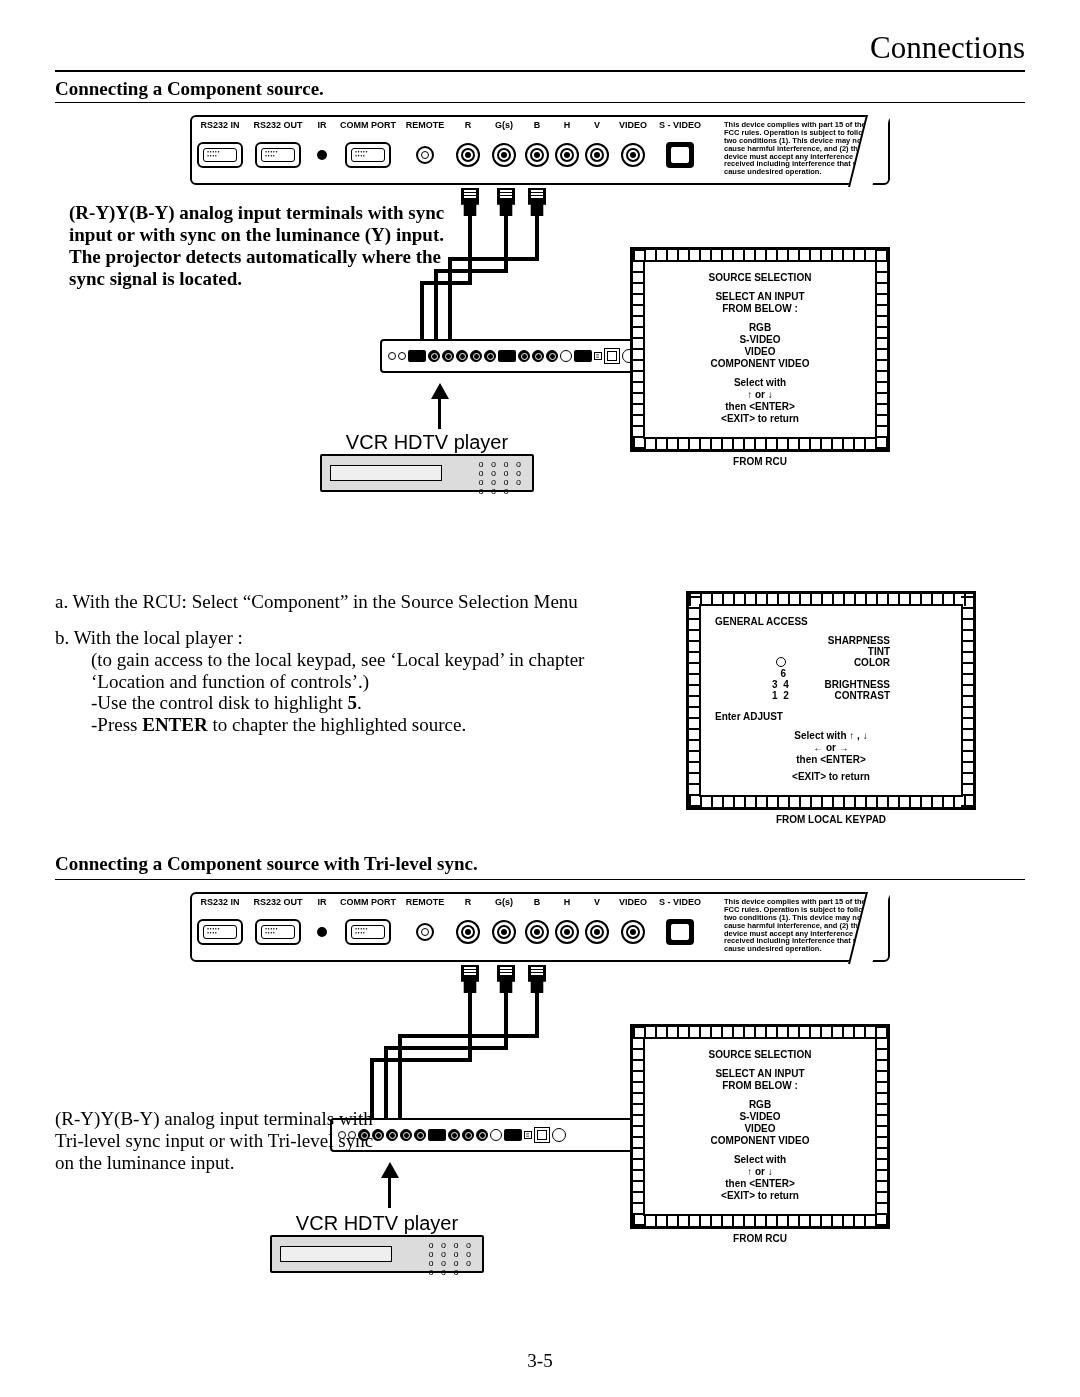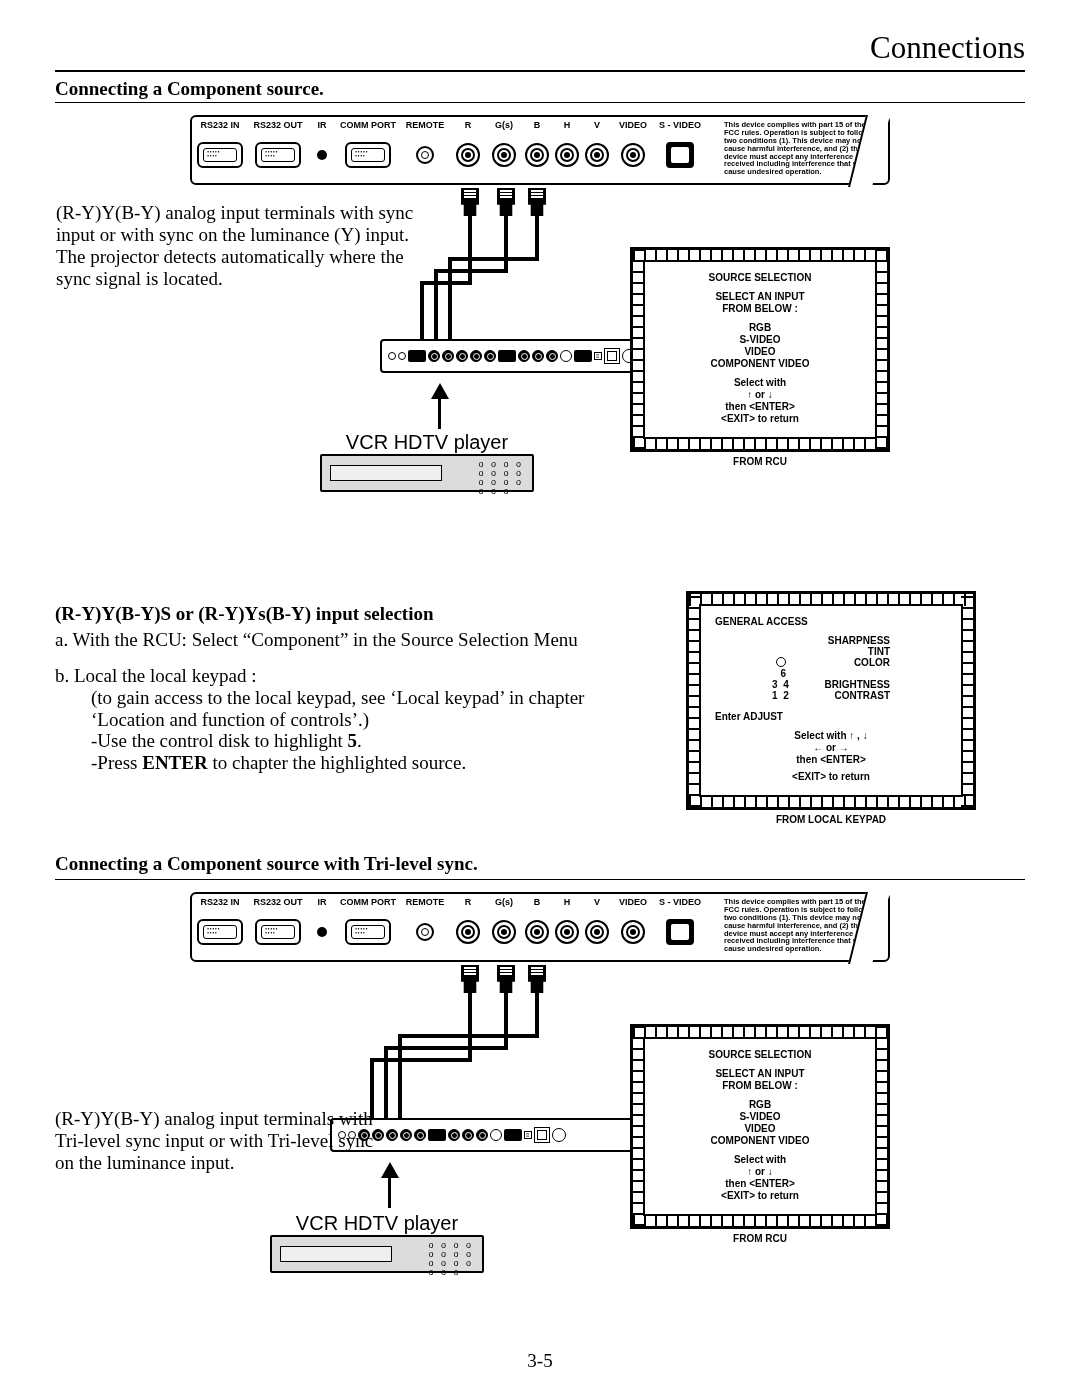--- a/index.html
+++ b/index.html
@@ -310,28 +310,27 @@
           <div class="sel-line"><span>Select with</span></div>
           <div class="line">↑ or ↓</div>
           <div class="line">then &lt;ENTER&gt;</div>
           <div class="line">&lt;EXIT&gt; to return</div>
         </div>
       </div>
       <div class="osd-caption">FROM RCU</div>
     </div>
   </div>
 
-  <div style="position:absolute; left:56px; top:202px; width:380px;" class="body-text">(R-Y)Y(B-Y) analog input terminals with sync input or with sync on the luminance (Y) input. The projector detects automatically where the sync signal is located.</div>
+  <div style="position:absolute; left:69px; top:202px; width:380px;font-weight:bold;" class="body-text">(R-Y)Y(B-Y) analog input terminals with sync input or with sync on the luminance (Y) input. The projector detects automatically where the sync signal is located.</div>
 
   <div style="height:38px;"></div>
   <div class="two-col">
     <div class="col-left">
-      <div class="subsection-title">(R-Y)Y(B-Y)S or (R-Y)Ys(B-Y) input selection</div>
       <div class="body-text">a. With the RCU: Select “Component” in the Source Selection Menu</div>
-      <div class="body-text" style="margin-top:14px;">b. Local the local keypad :</div>
+      <div class="body-text" style="margin-top:14px;">b. With the local player :</div>
       <div class="body-text indent">(to gain access to the local keypad, see ‘Local keypad’ in chapter ‘Location and function of controls’.)</div>
       <div class="body-text indent">
         <span>-Use the control disk to highlight </span><span class="bold">5</span><span>.</span>
       </div>
       <div class="body-text indent">
         <span>-Press </span><span class="bold">ENTER</span><span> to chapter the highlighted source.</span>
       </div>
     </div>
 
     <div class="col-right">

